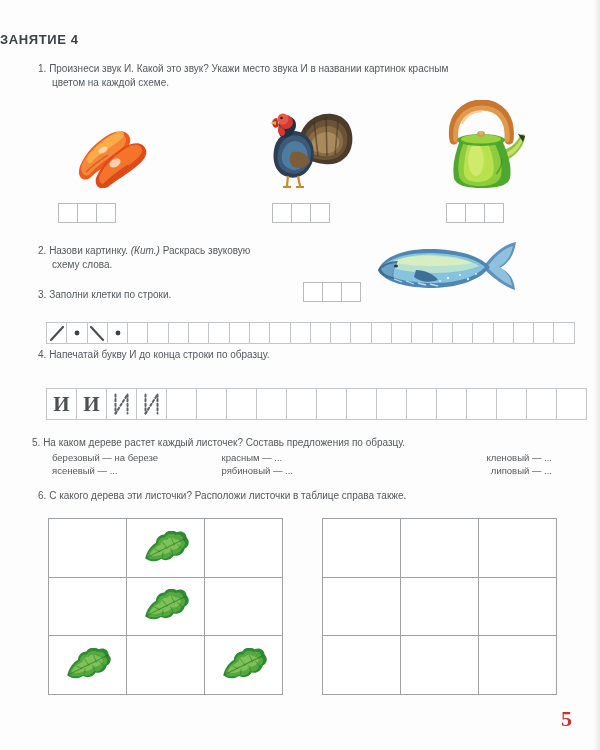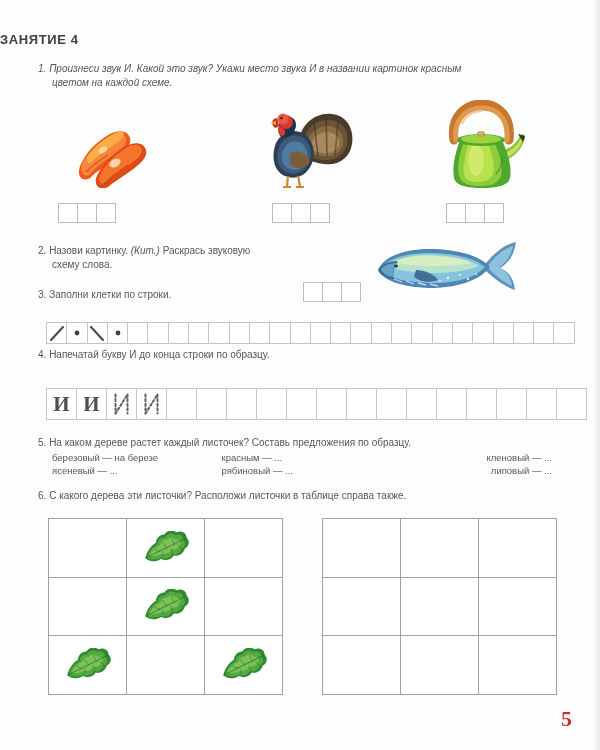--- a/index.html
+++ b/index.html
@@ -113,21 +113,21 @@
     background:linear-gradient(to right,#ffffff,#e9e9e9);
   }
 </style>
 </head>
 <body>
 
 <div class="page">
 
   <div class="title">ЗАНЯТИЕ 4</div>
 
-  <div class="task" style="top:62px;left:38px;width:520px;font-style:italic;">
+  <div class="task" style="top:62px;left:38px;width:520px;">
     <span>1.</span>
     <span>Произнеси звук И. Какой это звук? Укажи место звука И в названии картинок красным</span>
     <span class="indent">цветом на каждой схеме.</span>
   </div>
 
   <div class="pic" style="top:108px;left:62px;">
     <svg width="88" height="80" viewBox="0 0 88 80" aria-hidden="true">
       <g>
         <path d="M18 58 C24 44 34 34 48 26 C58 21 66 23 68 30 C70 37 62 44 54 50 C44 57 34 64 28 70 C22 74 14 70 18 58 Z" fill="#ef5a1c"></path>
         <path d="M20 56 C26 44 36 35 48 28 C56 24 63 26 64 31 C65 37 58 42 51 47 C42 53 33 60 28 66 C24 70 17 66 20 56 Z" fill="#f6873a"></path>
@@ -364,21 +364,21 @@
       <div class="c"></div>
       <div class="c"></div>
       <div class="c"></div>
       <div class="c"></div>
       <div class="c"></div>
       <div class="c"></div>
       <div class="c"></div>
       <div class="c"></div>
     </div>
 
-  <div class="task" style="top:436px;left:38px;width:520px;">
+  <div class="task" style="top:436px;left:32px;width:520px;">
     <span>5.</span>
     <span>На каком дереве растет каждый листочек? Составь предложения по образцу.</span>
   </div>
 
   <div class="wordcols" style="top:451px;left:52px;">
     <div class="col c1">
       <div>березовый — на березе</div>
       <div>ясеневый — ...</div>
     </div>
     <div class="col c2">

